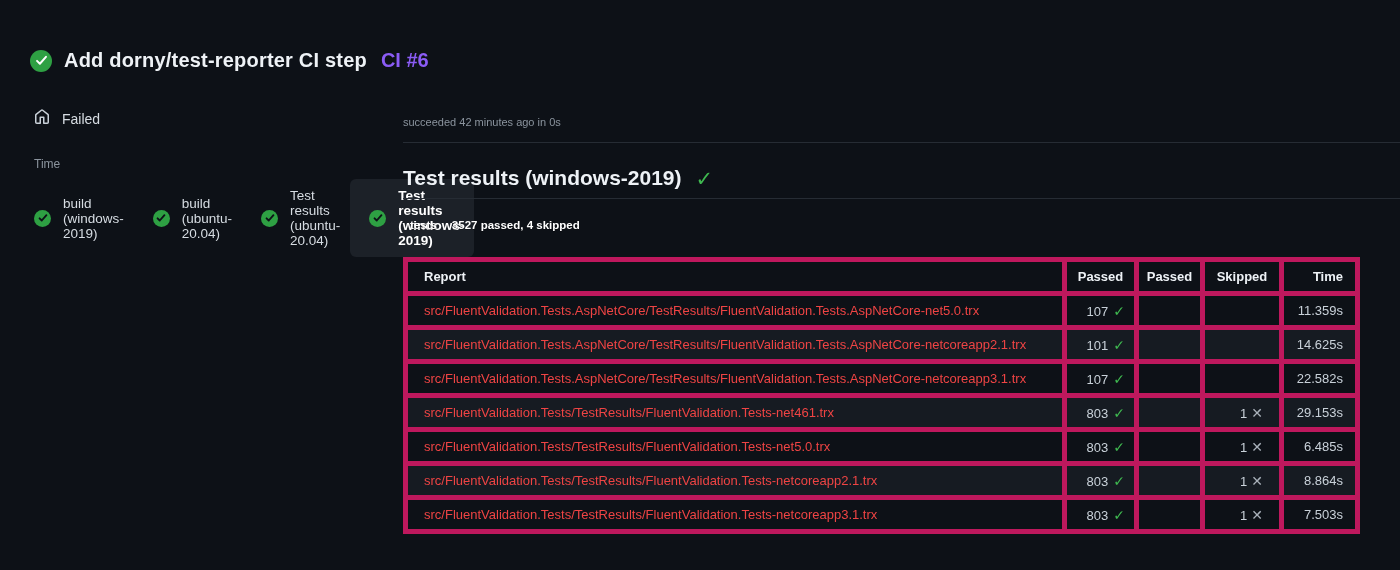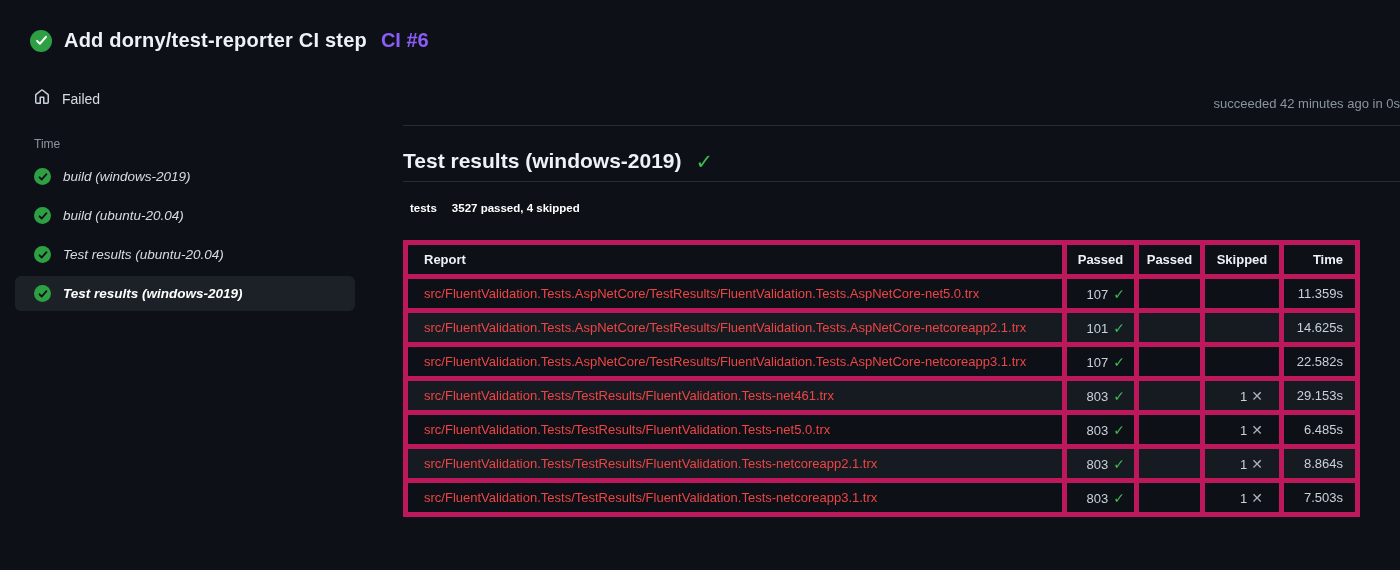--- a/index.html
+++ b/index.html
@@ -3,21 +3,21 @@
 <meta charset="utf-8">
 <style>
   * { margin: 0; padding: 0; box-sizing: border-box; }
   html, body { background: #0d1117; }
   body {
     width: 1400px; height: 570px; overflow: hidden;
     font-family: "Liberation Sans", "DejaVu Sans", sans-serif;
     color: #e6edf3;
     -webkit-font-smoothing: antialiased;
   }
-  .page { width: 1400px; height: 524px; position: relative; }
+  .page { width: 1400px; height: 524px; position: relative; margin-top: 20px; }
 
   
   .run-header {
     display: flex; align-items: center; gap: 12px;
     padding: 29px 30px 12px 30px;
   }
   .status-circle {
     width: 22px; height: 22px; border-radius: 50%;
     background: #2ea043; flex: 0 0 auto;
     display: flex; align-items: center; justify-content: center;
@@ -31,38 +31,38 @@
 
   
   .sidebar { width: 373px; flex: 0 0 auto; padding: 16px 18px 0 15px; }
   .summary-item {
     display: flex; align-items: center; gap: 12px;
     padding: 9px 10px 9px 19px; border-radius: 6px; cursor: pointer;
     color: #d6dce2; font-size: 14px;
   }
   .summary-item svg { flex: 0 0 auto; }
   .jobs-label { margin: 20px 0 8px 19px; font-size: 12px; color: #8b949e; }
-  .job-list { display: flex; flex-direction: column; font-style: italic; }
+  .job-list { display: flex; flex-direction: row; }
   .job-item {
     display: flex; align-items: center; gap: 12px;
     padding: 9px 10px 9px 19px; margin-bottom: 4px;
     border-radius: 6px; cursor: pointer;
     font-size: 13.5px; color: #d6dce2;
   }
   .job-item.selected { background: #1c2128; color: #ffffff; font-weight: 700; }
   .check-circle {
     width: 17px; height: 17px; border-radius: 50%; background: #2ea043;
     flex: 0 0 auto; display: flex; align-items: center; justify-content: center;
   }
   .check-circle svg { display: block; }
 
   
   .main { flex: 1 1 auto; padding: 26px 0 0 30px; min-width: 0; }
   .check-title { font-size: 14px; font-weight: 700; color: #eef2f6; }
-  .check-status { margin-top: 6px; font-size: 13px; color: #8b949e; text-align: right; }
+  .check-status { margin-top: 6px; font-size: 11px; color: #8b949e; }
   .divider { border-bottom: 1px solid #262c34; margin-top: 14px; width: 100%; }
   .section-row { display: flex; align-items: center; gap: 14px; margin-top: 23px; }
   .section-title { font-size: 21px; font-weight: 700; color: #eef2f6; }
   .section-check { color: #3fb950; font-size: 21px; font-weight: 700; line-height: 1; }
   .divider2 { border-bottom: 1px solid #262c34; margin-top: 8px; width: 100%; }
 
   
   .badge {
     display: inline-flex; margin-top: 16px; border-radius: 3px; overflow: hidden;
     font-size: 11.5px; font-weight: 600; color: #ffffff; line-height: 20px; height: 20px;

